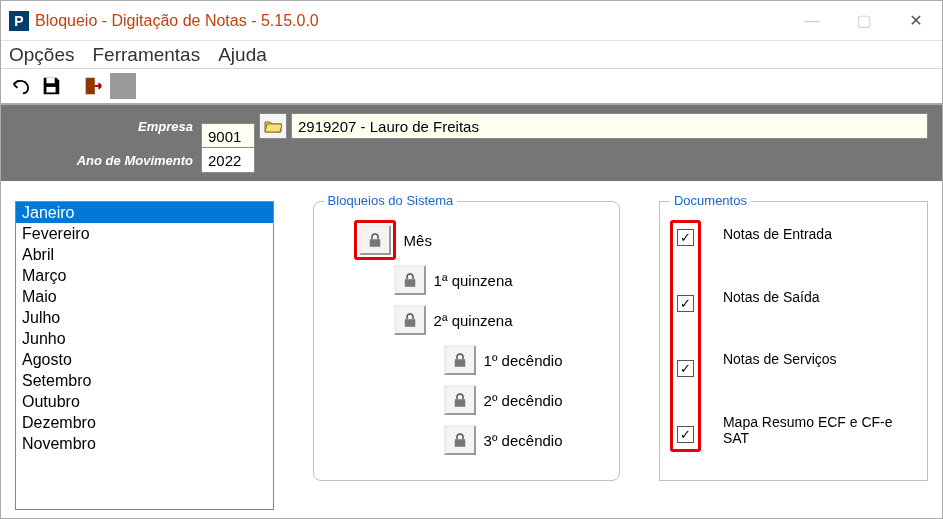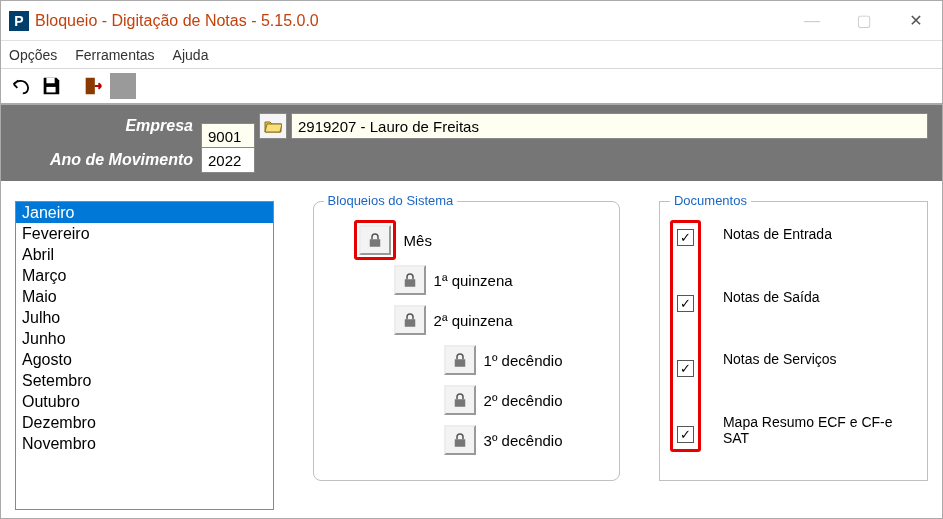--- a/index.html
+++ b/index.html
@@ -44,21 +44,21 @@
   }
   .titlebar .winbtn.disabled { color: #ccc; }
 
   
   .menubar {
     height: 28px;
     display: flex;
     align-items: center;
     padding: 0 8px;
     border-bottom: 1px solid #d8d8d8;
-    font-size: 14px;
+    font-size: 19px;
   }
   .menubar .menu-item { margin-right: 18px; color: #333; }
 
   
   .toolbar {
     height: 36px;
     display: flex;
     align-items: center;
     padding: 0 6px;
     border-bottom: 2px solid #aaa;
@@ -82,21 +82,21 @@
   }
   .params-row {
     display: flex; align-items: center;
     height: 34px;
   }
   .params-label {
     width: 200px;
     text-align: right;
     color: #fff;
     font-weight: bold;
-    font-size: 16px;
+    font-size: 13px;
     padding-right: 8px;
     font-style: italic;
   }
   .input-box {
     background: #fffff1;
     border: 1px solid #888;
     height: 26px;
     padding: 2px 6px;
     font-size: 15px;
     display: flex; align-items: center;

